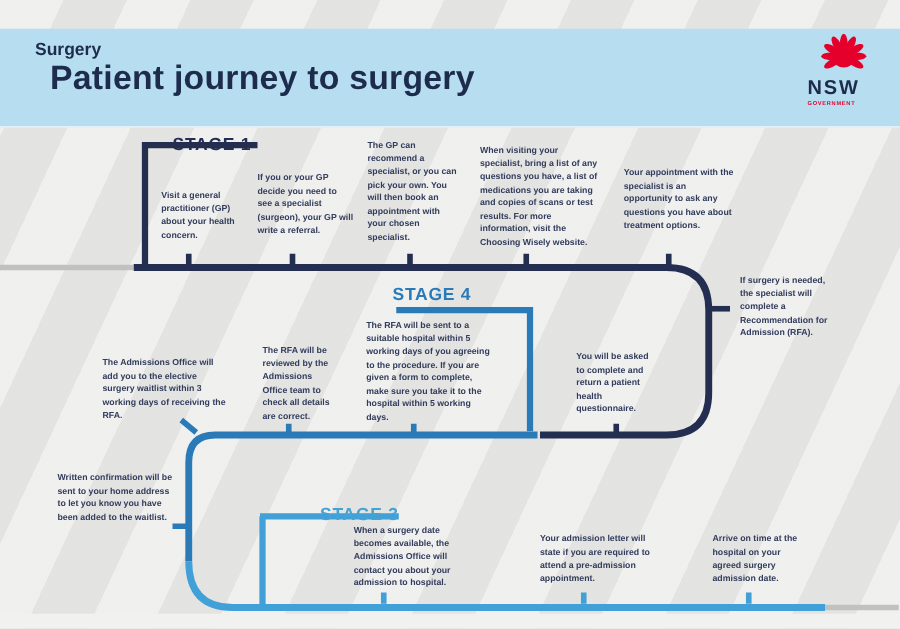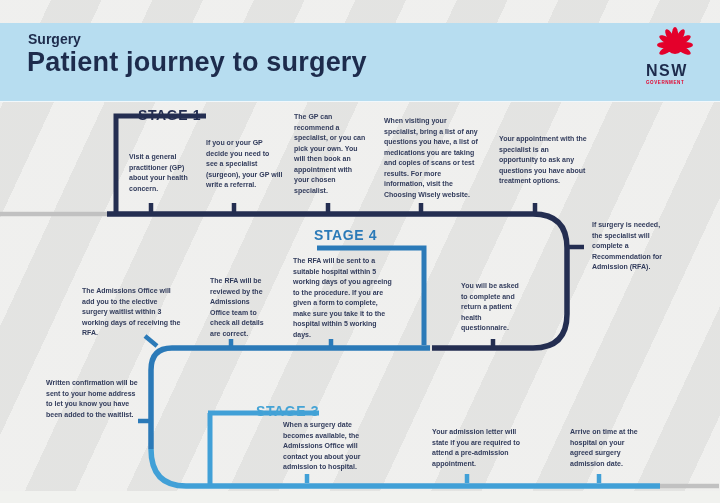--- a/index.html
+++ b/index.html
@@ -9,21 +9,21 @@
     background:
       repeating-linear-gradient(115deg, rgba(255,255,255,.30) 0 46px, rgba(120,125,130,.05) 46px 92px),
       #e9e9e7;
   }
   
   .hdr{
     position:absolute;left:0;top:0;width:720px;height:78px;
     background:#b7ddf0;border-bottom:1px solid rgba(255,255,255,.8);margin-top:23px;
   }
   .kicker{position:absolute;left:28px;top:8px;font-size:14px;font-weight:bold;color:#1d2b4c;}
-  .title{position:absolute;left:27px;top:24px;margin:0;font-size:27px;font-weight:bold;color:#1d2b4c;letter-spacing:.2px;}
+  .title{position:absolute;left:40px;top:24px;margin:0;font-size:27px;font-weight:bold;color:#1d2b4c;letter-spacing:.2px;}
   .logo{position:absolute;right:16px;top:4px;width:58px;height:70px;text-align:left;}
   .logo svg{display:block;margin:0 auto;}
   .logo-nsw{font-size:16px;font-weight:bold;color:#1d2b4c;letter-spacing:1.5px;line-height:1;margin-top:-2px;}
   .logo-gov{font-size:4.5px;font-weight:bold;color:#e4002b;letter-spacing:.6px;margin-top:1px;}
   
   .lines{position:absolute;left:0;top:0;width:720px;height:503px;}
   .stage-label{position:absolute;font-size:14px;font-weight:bold;letter-spacing:.6px;}
   .stage-label.s1{left:138px;top:107px;color:#242e51;}
   .stage-label.s2{left:314px;top:227px;color:#2b7ab8;}
   .stage-label.s3{left:256px;top:383px;color:#44a3d5;margin-top:20px;}

